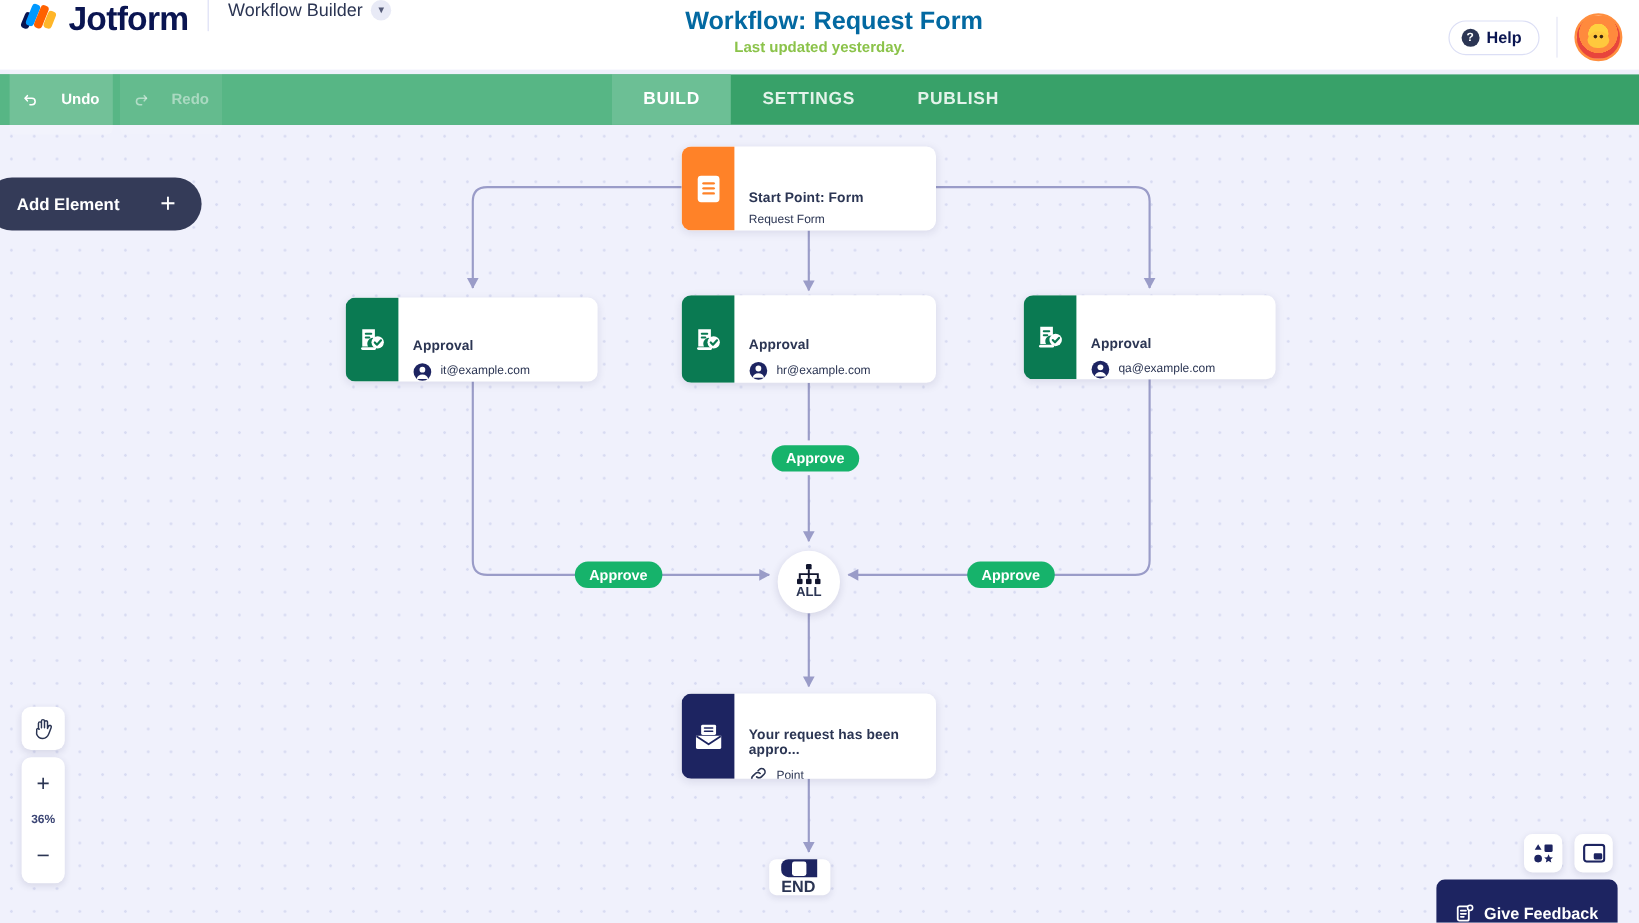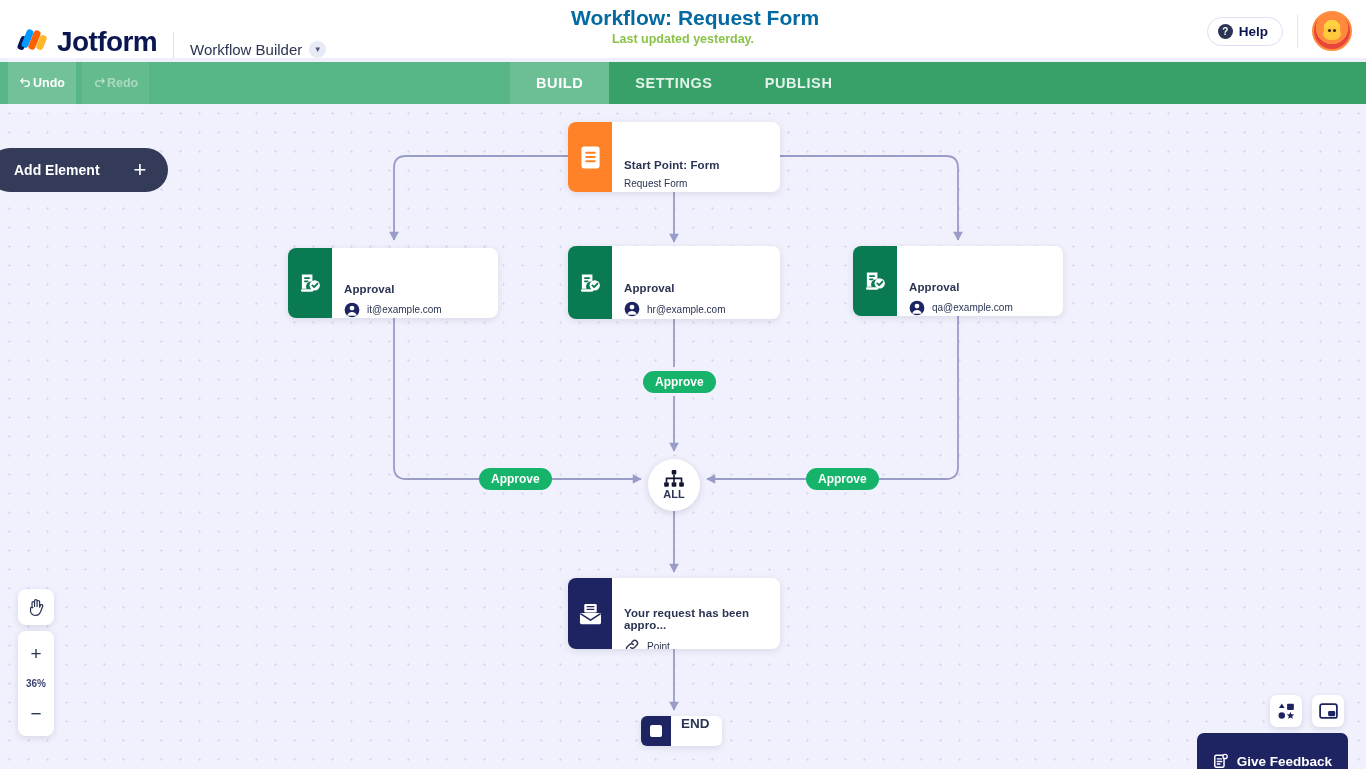--- a/index.html
+++ b/index.html
@@ -8,21 +8,21 @@
     font-family: "Liberation Sans", sans-serif;
     overflow: hidden;
     background: #eff0fb;
   }
 
   
   .header {
     position: absolute; top: 0; left: 0;
     width: 1366px; height: 58px;
     background: #ffffff;
-    display: flex; align-items: flex-end;
+    display: flex; align-items: flex-start;
     z-index: 40;
   }
   .logo-wrap { display: flex; align-items: center; padding-left: 18px; }
   .logo-mark { width: 30px; height: 30px; position: relative; margin-right: 9px; }
   .logo-mark i {
     position: absolute; border-radius: 3px; width: 7px; height: 20px;
     transform: rotate(22deg);
   }
   .logo-mark i.b1 { background: #0a1551; left: 1px;  top: 9px;  height: 14px; }
   .logo-mark i.b2 { background: #0099ff; left: 6px;  top: 2px;  height: 19px; }
@@ -74,21 +74,21 @@
   .toolbar {
     position: absolute; top: 62px; left: 0;
     width: 1366px; height: 42px;
     background: #38a169; z-index: 35; display: flex; align-items: center;
   }
   .tb-left {
     position: absolute; left: 0; top: 0; height: 42px; width: 510px;
     background: #57b685; display: flex; align-items: center; padding-left: 8px; gap: 6px;
   }
   .tb-btn {
-    display: flex; gap: 1px;
+    display: flex; align-items: center; gap: 19px;
     padding: 22px 11px; border-radius: 5px; font-size: 12.5px; font-weight: bold;
     color: #ffffff; background: rgba(255,255,255,0.16); cursor: pointer;
   }
   .tb-btn.disabled { color: rgba(255,255,255,0.45); background: rgba(255,255,255,0.08); }
   .tabs { position: absolute; left: 510px; top: 0; height: 42px; display: flex; }
   .tab {
     height: 42px; display: flex; align-items: center; justify-content: center;
     padding: 0 26px; font-size: 14.5px; font-weight: bold; letter-spacing: 0.6px;
     color: #ffffff; cursor: pointer;
   }
@@ -142,21 +142,21 @@
     position: absolute; left: 648px; top: 355px;
     width: 52px; height: 52px; border-radius: 50%;
     background: #fff; box-shadow: 0 2px 7px rgba(30,30,80,0.14);
     display: flex; flex-direction: column; align-items: center; justify-content: center;
   }
   .merge-node .lbl { font-size: 11px; color: #2b3553; font-weight: bold; margin-top: 1px; }
 
   .end-node {
     position: absolute; left: 641px; top: 612px;
     height: 30px; background: #fff; border-radius: 6px;
-    display: flex; align-items: flex-start; box-shadow: 0 2px 6px rgba(30,30,80,0.10);
+    display: flex; align-items: center; box-shadow: 0 2px 6px rgba(30,30,80,0.10); flex-direction: column;
   }
   .end-node .sq {
     width: 30px; height: 30px; background: #1d2461; border-radius: 6px 0 0 6px;
     display: flex; align-items: center; justify-content: center;
   }
   .end-node .sq i { width: 12px; height: 12px; background: #fff; border-radius: 2px; display: block; }
   .end-node .lbl { font-size: 13.5px; font-weight: bold; color: #2b3553; padding: 0 12px 0 10px; }
 
   
   .add-element {

